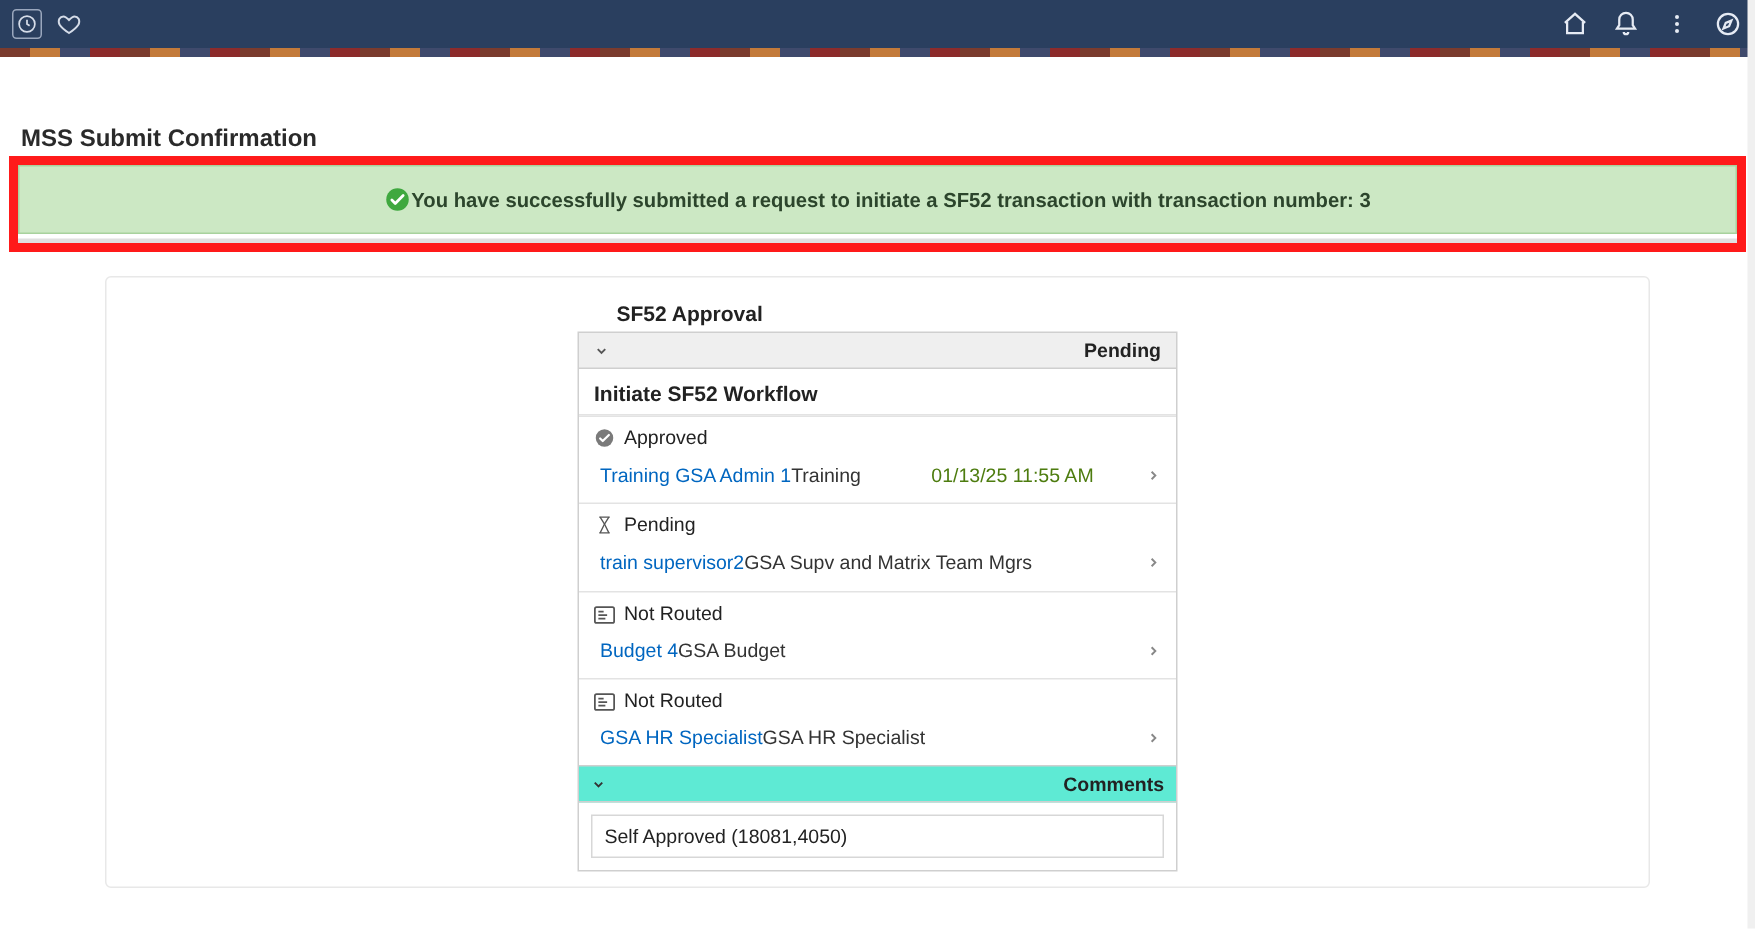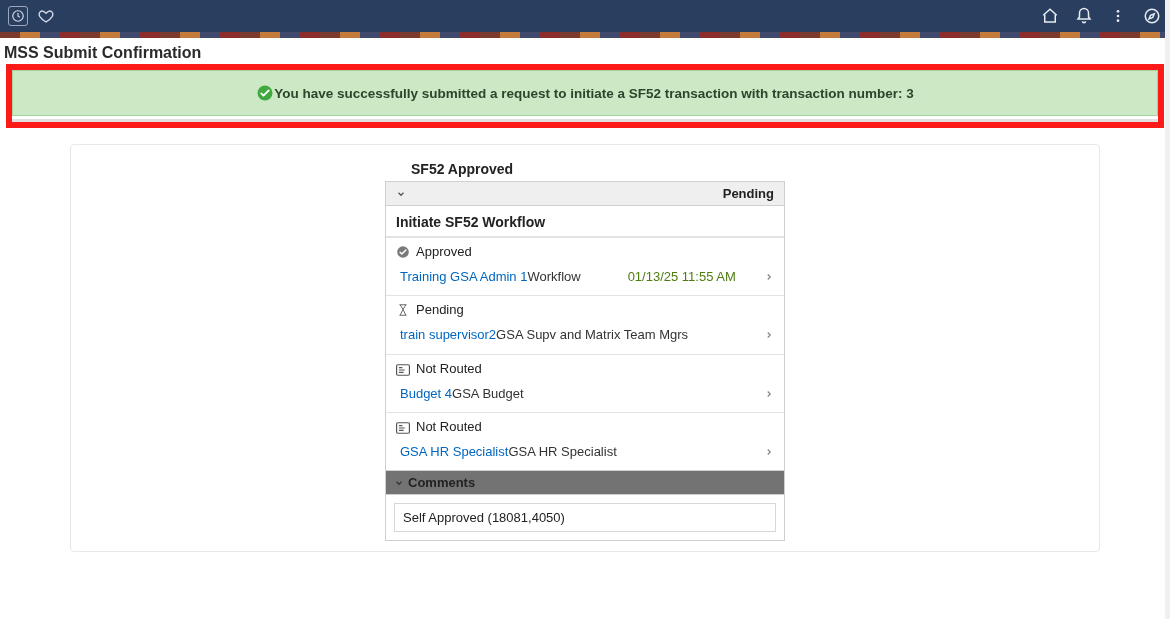--- a/index.html
+++ b/index.html
@@ -3,41 +3,41 @@
 <meta charset="utf-8">
 <style>
   * { box-sizing: border-box; margin: 0; padding: 0; }
   html, body { width: 1170px; height: 619px; font-family: Arial, Helvetica, sans-serif; font-size: 13px; color: #222; background: #fff; overflow: hidden; }
   .topbar { height: 32px; background: #2a3f5f; display: flex; align-items: center; padding: 0 8px; color: #fff; }
   .topbar .left { display: flex; gap: 8px; align-items: center; }
   .topbar .right { margin-left: auto; display: flex; gap: 14px; align-items: center; }
   .icon-btn { width: 20px; height: 20px; display: flex; align-items: center; justify-content: center; cursor: pointer; }
   .icon-btn.box { border: 1px solid #9aa7bd; border-radius: 3px; padding: 2px; }
   .ribbon { height: 6px; background: repeating-linear-gradient(90deg,#7a3b2e 0 20px,#c37a3a 20px 40px,#3f4a6c 40px 60px,#8c2b2b 60px 80px); }
-  .page-title { padding: 6px 14px 2px 4px; font-weight: bold; font-size: 16px; color: #2a2a2a; }
+  .page-title { padding: 6px 14px 2px 14px; font-weight: bold; font-size: 16px; color: #2a2a2a; margin-top: 40px; }
   .highlight-wrap { border: 6px solid #ff1a1a; margin: 0 6px; }
   .banner { background: #cce8c4; color: #2a4d2a; height: 46px; display: flex; align-items: center; justify-content: center; gap: 0; border: 1px solid #a8d29d; }
   .banner .msg { font-weight: bold; font-size: 13.5px; color: #2c452c; }
   .thin-line { height: 3px; background: #e0e0e0; margin-top: 3px; }
   .content-card { margin: 16px 70px 8px 70px; background: #fff; border: 1px solid #e8e8e8; border-radius: 4px; padding: 16px 22px 10px 22px; }
   .approval-title { font-weight: bold; font-size: 14px; margin-bottom: 4px; margin-left: 318px; }
   .approval-panel { width: 400px; margin: 0 auto; border: 1px solid #cfcfcf; }
   .panel-header { background: #efefef; border-bottom: 1px solid #cfcfcf; display: flex; align-items: center; padding: 4px 10px; }
   .panel-header .chev { font-size: 10px; color: #555; cursor: pointer; }
   .panel-header .status-right { margin-left: auto; font-weight: bold; }
   .wf-title { font-weight: bold; padding: 8px 10px 6px 10px; border-bottom: 1px solid #e3e3e3; font-size: 14px; }
   .step-header { display: flex; align-items: flex-end; gap: 6px; padding: 6px 10px; font-weight: normal; border-top: 1px solid #e3e3e3; }
   .step-header:first-of-type { border-top: none; }
   .step-body { display: flex; align-items: center; padding: 4px 10px 10px 14px; border-bottom: 0; }
   .step-body .info { display: flex; flex-direction: row; line-height: 1.25; }
   .step-body .chev-right { margin-left: auto; color: #888; font-size: 14px; cursor: pointer; }
   .link { color: #0066c0; cursor: pointer; }
   .sub { color: #333; }
   .ts { color: #4d7c0f; margin-left: 47px; }
-  .comments-hdr { background: #737373; border-top: 1px solid #cfcfcf; border-bottom: 1px solid #cfcfcf; padding: 4px 8px; font-weight: bold; display: flex; align-items: center; gap: 4px; cursor: pointer; }
+  .comments-hdr { background: #5eead4; border-top: 1px solid #cfcfcf; border-bottom: 1px solid #cfcfcf; padding: 4px 8px; font-weight: bold; display: flex; align-items: center; gap: 4px; cursor: pointer; justify-content: space-between; }
   .comments-body { border: 1px solid #d7d7d7; margin: 8px; padding: 6px 8px; }
   .comments-body .line1 { font-weight: bold; }
   .scroll-right { position: absolute; top: 0; right: 0; bottom: 0; width: 5px; background: #f0f0f0; }
   svg { display: block; }
 </style>
 </head>
 <body>
 
 <div class="topbar">
   <div class="left">
@@ -92,21 +92,21 @@
           <circle cx="12" cy="12" r="10" fill="#3fa83f"></circle>
           <path d="M7 12.5l3 3 7-7" stroke="#fff" stroke-width="2.5" fill="none" stroke-linecap="round" stroke-linejoin="round"></path>
         </svg>
     </span>
     <span class="msg">You have successfully submitted a request to initiate a SF52 transaction with transaction number: 3</span>
   </div>
   <div class="thin-line"></div>
 </div>
 
 <div class="content-card">
-  <div class="approval-title">SF52 Approved</div>
+  <div class="approval-title">SF52 Approval</div>
   <div class="approval-panel">
     <div class="panel-header">
       <span class="chev">
         <svg width="10" height="10" viewBox="0 0 24 24" fill="none" stroke="#555" stroke-width="3">
             <path d="M6 9l6 6 6-6"></path>
           </svg>
       </span>
       <span class="status-right">Pending</span>
     </div>
 
@@ -117,21 +117,21 @@
         <svg width="14" height="14" viewBox="0 0 24 24">
             <circle cx="12" cy="12" r="10" fill="#7a7a7a"></circle>
             <path d="M7 12.5l3 3 7-7" stroke="#fff" stroke-width="2.5" fill="none" stroke-linecap="round" stroke-linejoin="round"></path>
           </svg>
       </span>
       <span>Approved</span>
     </div>
     <div class="step-body">
       <div class="info">
         <span class="link">Training GSA Admin 1</span>
-        <span class="sub">Workflow</span>
+        <span class="sub">Training</span>
         <span class="ts">01/13/25 11:55 AM</span>
       </div>
       <span class="chev-right">
         <svg width="10" height="14" viewBox="0 0 24 24" fill="none" stroke="#888" stroke-width="3">
             <path d="M9 6l6 6-6 6"></path>
           </svg>
       </span>
     </div>
 
     <div class="step-header">

